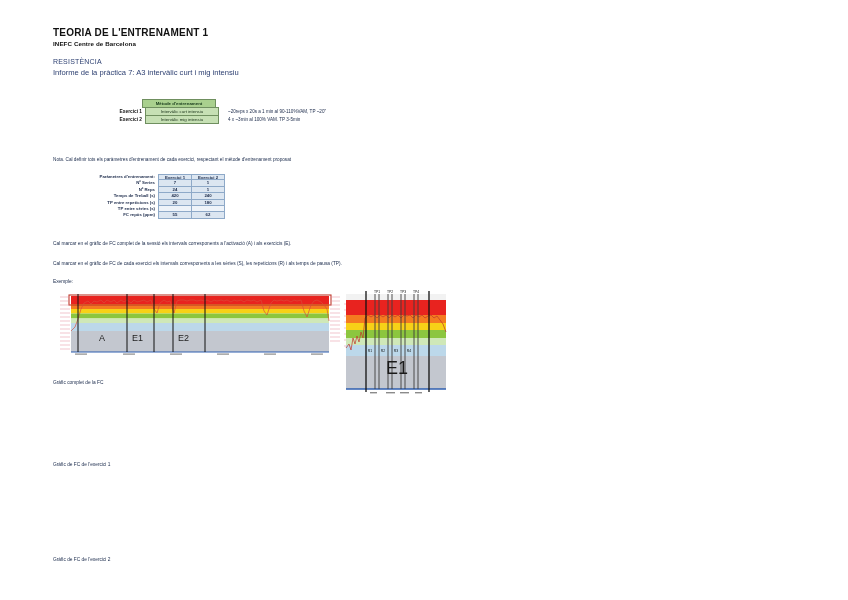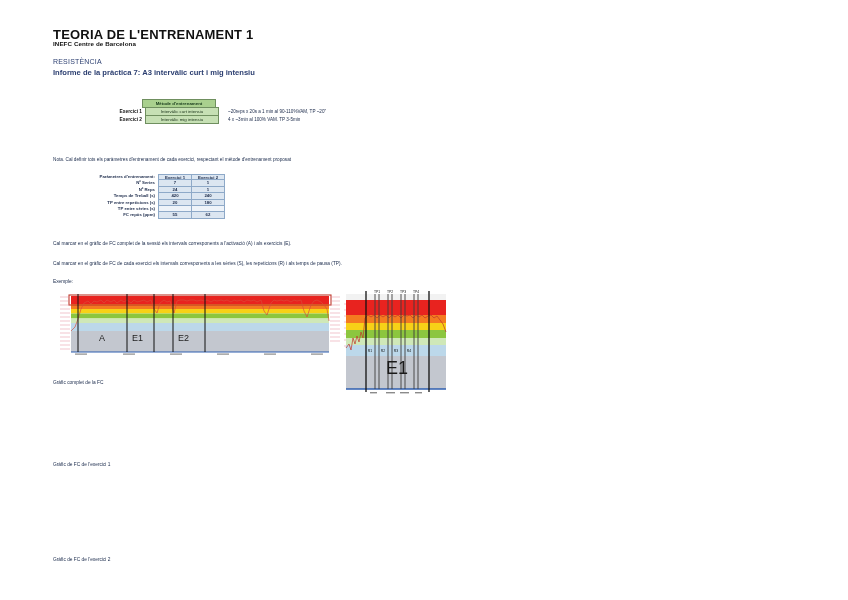--- a/index.html
+++ b/index.html
@@ -4,24 +4,24 @@
 <style>
   html,body{margin:0;padding:0;}
   body{
     width:848px;height:600px;background:#ffffff;
     font-family:"Liberation Sans",sans-serif;
     color:#1f3159;overflow:hidden;position:relative;
   }
   .page{position:absolute;inset:0;}
 
   
-  .h-title{position:absolute;left:53px;top:27px;font-size:13px;font-weight:bold;color:#111111;letter-spacing:.2px;}
+  .h-title{position:absolute;left:53px;top:27px;font-size:10px;font-weight:bold;color:#111111;letter-spacing:.2px;}
   .h-sub{position:absolute;left:53px;top:40px;font-size:6.2px;font-weight:bold;color:#111111;letter-spacing:.1px;}
   .h-sec{position:absolute;left:53px;top:58px;font-size:7px;font-weight:normal;color:#2b3e70;letter-spacing:.2px;}
-  .h-rep{position:absolute;left:53px;top:68px;font-size:7.6px;font-weight:bold;color:#2b3e70;}
+  .h-rep{position:absolute;left:53px;top:68px;font-size:7.6px;font-weight:normal;color:#2b3e70;}
 
   
   .mtable{position:absolute;left:104px;top:100px;font-size:4.6px;}
   .mt-row{display:flex;align-items:center;height:7px;margin-bottom:1px;}
   .mt-lbl{width:38px;text-align:right;padding-right:3px;font-weight:bold;font-size:4.8px;color:#111;}
   .mt-hdr-spacer{width:38px;}
   .mt-cell{
     width:72px;height:7px;line-height:7px;text-align:center;
     border:0.6px solid #6f8f5f;background:#a9d08e;color:#16391a;font-size:4.4px;font-weight:bold;
   }

